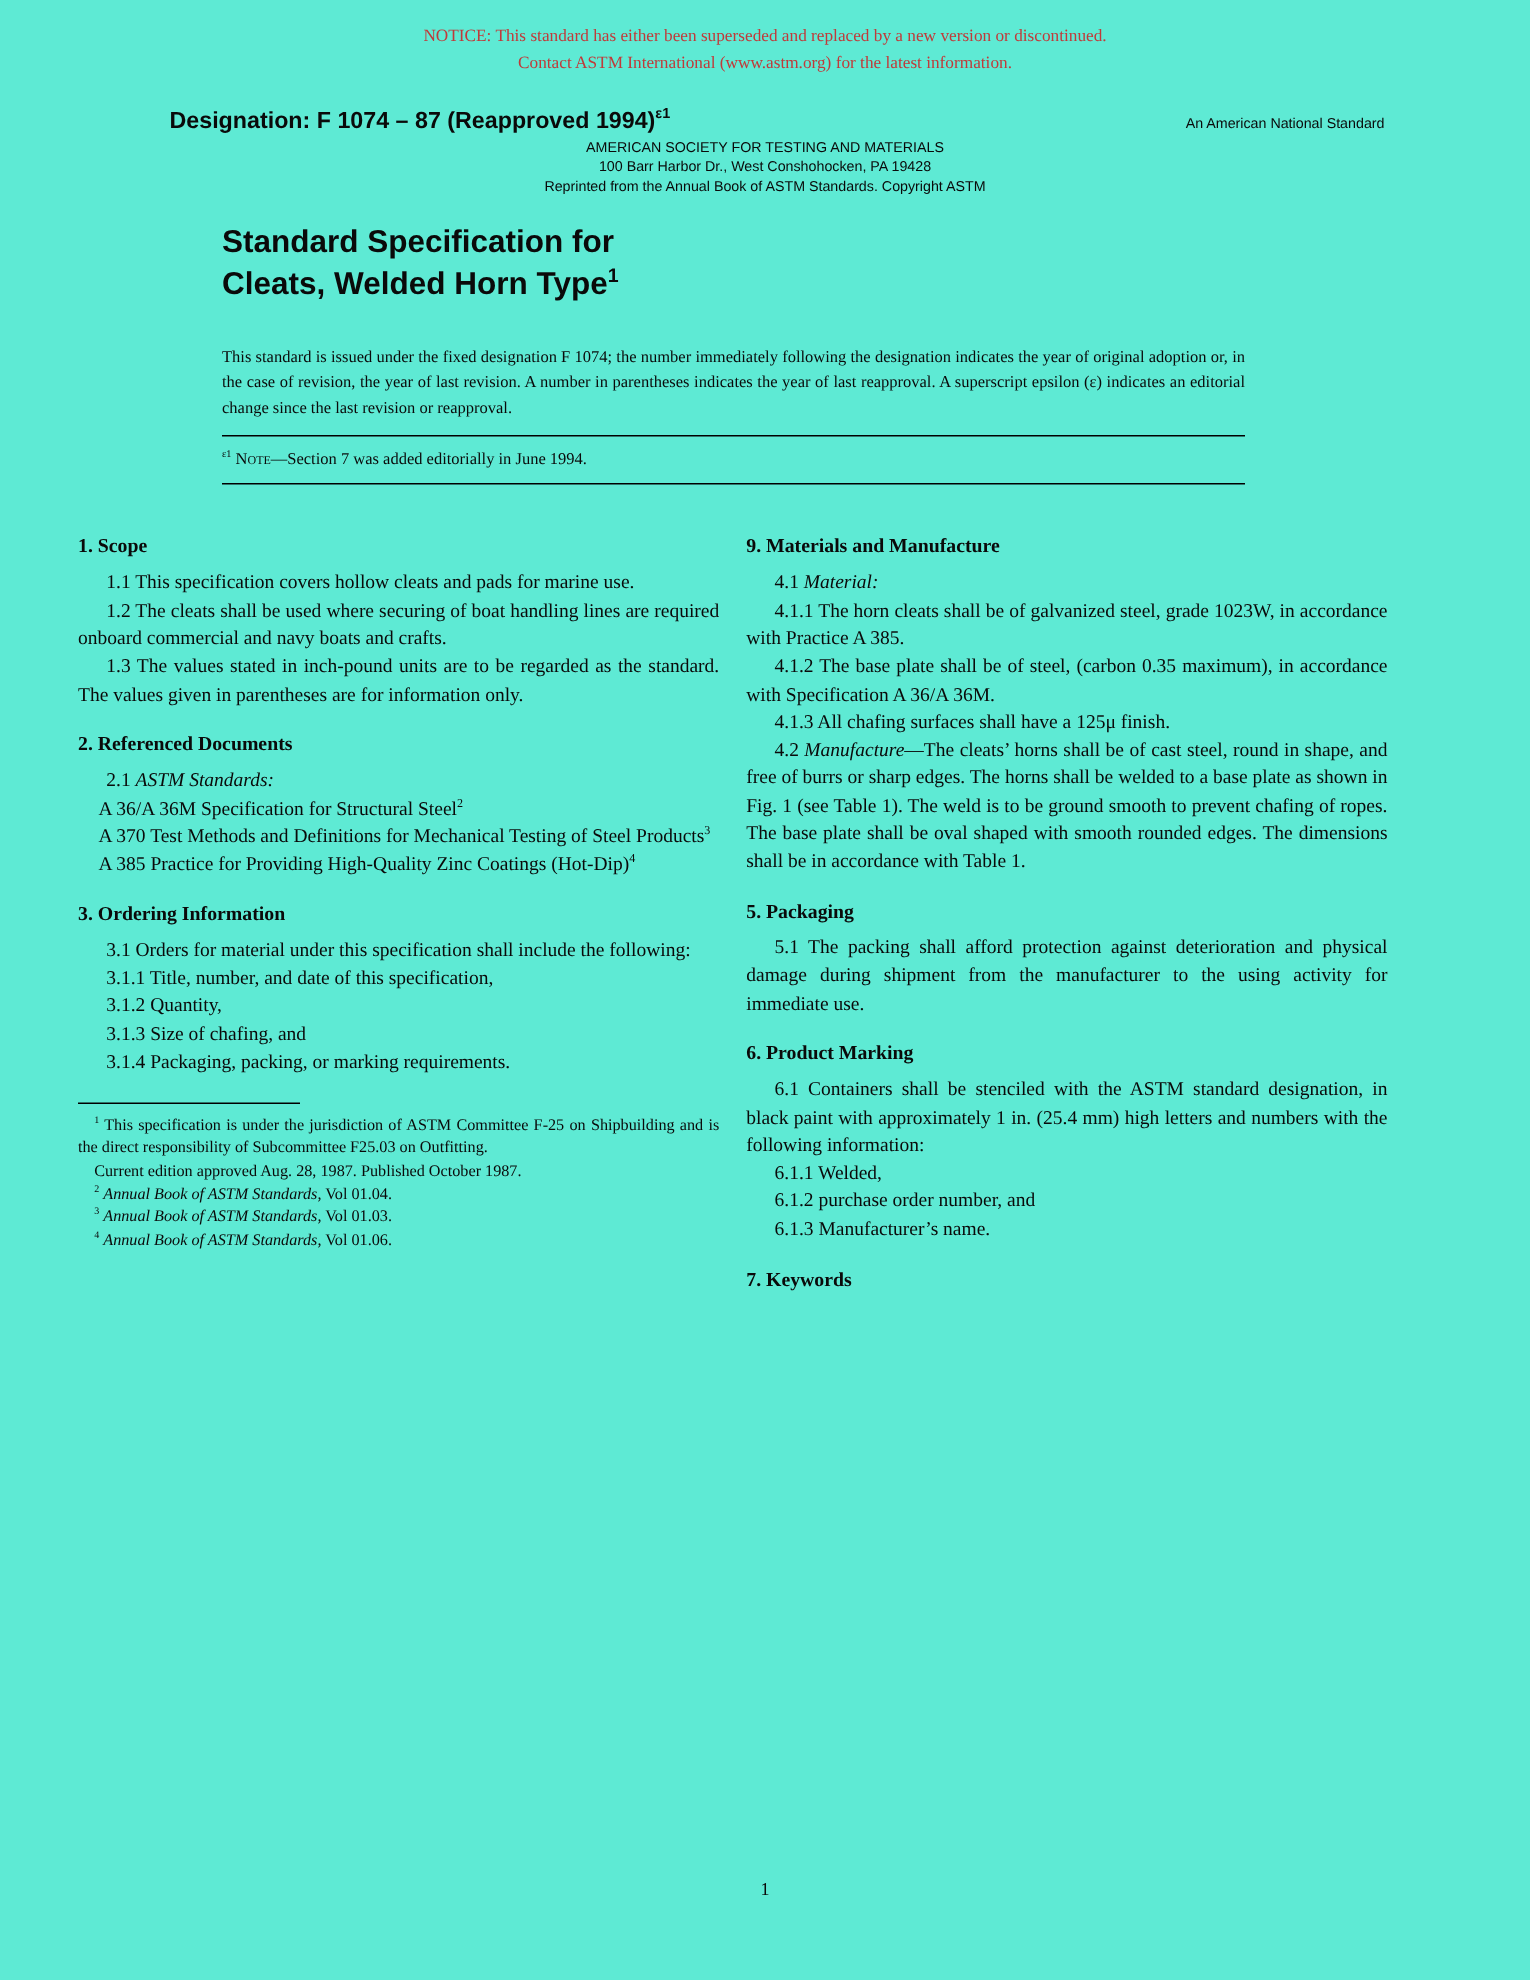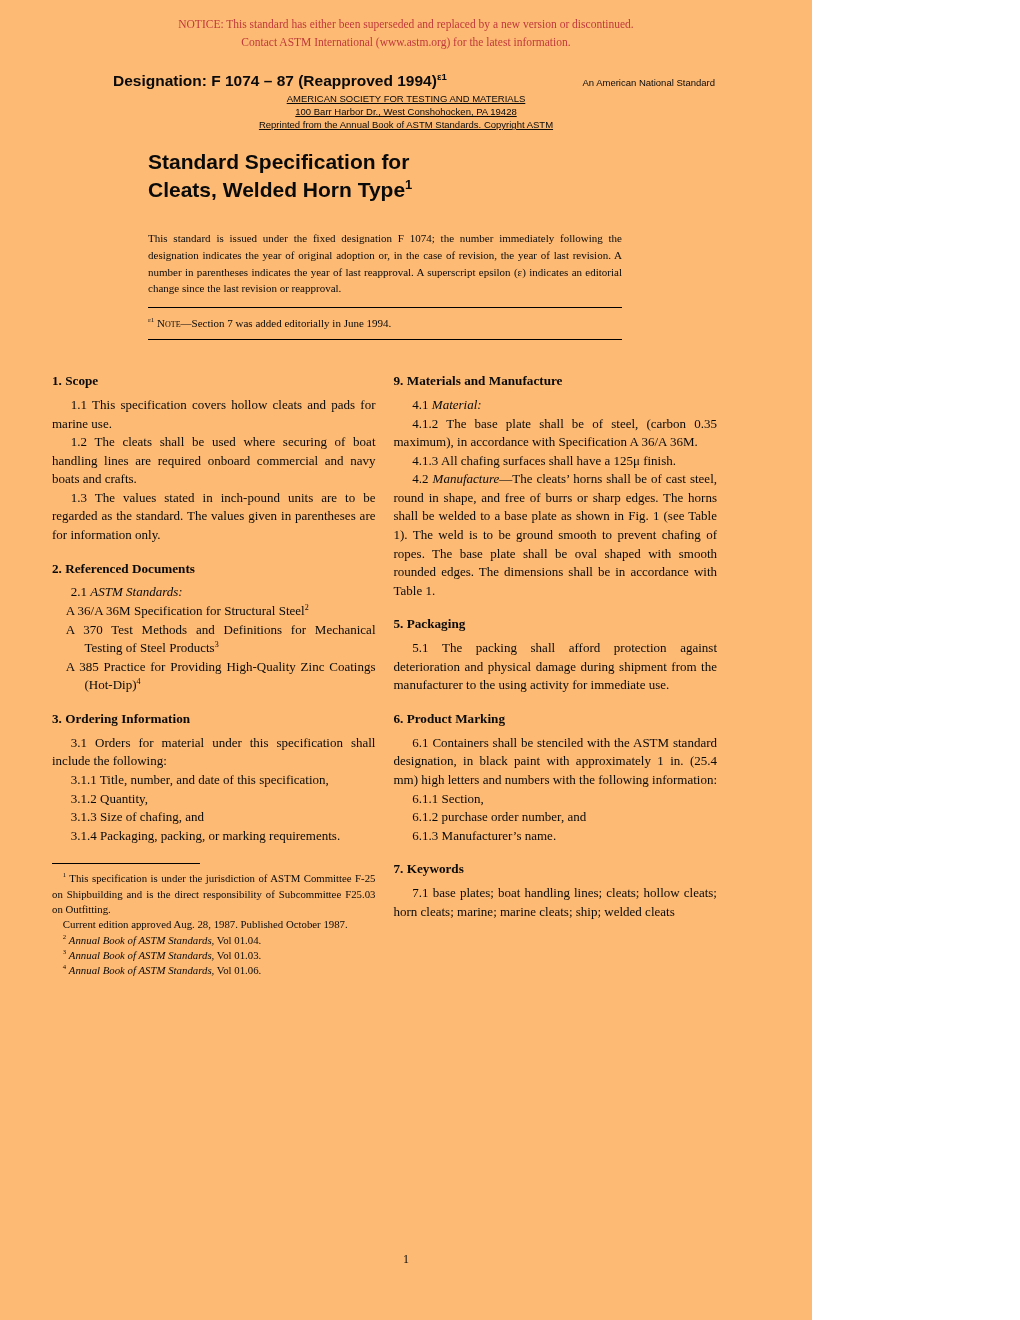--- a/index.html
+++ b/index.html
@@ -1,30 +1,30 @@
 <!DOCTYPE html>
 <html style="--notice-color: #c03a3a;"><head>
 <meta charset="utf-8">
 <style>
   :root { --notice-color:#c03a3a; --ink:#0a0a0a; }
   * { margin:0; padding:0; box-sizing:border-box; }
   html,body { background:#ffffff; }
   body { width:1020px; font-family:"Liberation Serif", serif; color:var(--ink); }
-  .page { position:relative; width:812px; height:1320px; background:#fdba74; overflow:hidden; }
+  .page { position:relative; width:1020px; height:1320px; background:#5eead4; overflow:hidden; }
 
   .notice { padding-top:16px; text-align:center; font-size:11.5px; line-height:1.55;
             color:var(--notice-color); }
 
   .header-row { display:flex; justify-content:space-between; align-items:flex-start;
                 padding:20px 97px 0 113px;gap:40px; }
   .designation { font-family:"Liberation Sans", sans-serif; font-weight:bold; font-size:15.5px; }
   .natl { font-family:"Liberation Sans", sans-serif; font-size:9.5px; padding-top:5px; }
 
   .society { text-align:center; font-family:"Liberation Sans", sans-serif; font-size:9.5px;
-             line-height:1.4; margin-top:2px;text-decoration:underline; }
+             line-height:1.4; margin-top:2px; }
 
   .doc-title { margin:16px 0 0 148px; font-family:"Liberation Sans", sans-serif;
                font-weight:bold; font-size:21px; line-height:1.35; }
 
   .preamble { margin:26px 190px 0 148px; font-size:11px; line-height:1.52; text-align:justify; }
   .rule { margin:10px 190px 0 148px; border-top:1.4px solid #000; height:0; }
   .note-line { margin:9px 190px 0 148px; font-size:11px; }
 
   .columns { display:flex; gap:18px; margin:30px 95px 0 52px;font-family:Liberation Serif, serif; }
   .col { flex:1; font-size:13px; line-height:1.43; text-align:justify; }
@@ -100,30 +100,30 @@
           <p class="fn"><span class="sup">1</span><span> This specification is under the jurisdiction of ASTM Committee F-25 on Shipbuilding and is the direct responsibility of Subcommittee F25.03 on Outfitting.</span></p>
           <p class="fn"><span>Current edition approved Aug. 28, 1987. Published October 1987.</span></p>
           <p class="fn"><span class="sup">2</span><span> </span><span class="i">Annual Book of ASTM Standards,</span><span> Vol 01.04.</span></p>
           <p class="fn"><span class="sup">3</span><span> </span><span class="i">Annual Book of ASTM Standards,</span><span> Vol 01.03.</span></p>
           <p class="fn"><span class="sup">4</span><span> </span><span class="i">Annual Book of ASTM Standards,</span><span> Vol 01.06.</span></p>
         </div>
       </div>
     <div class="col" id="right-col">
         <div class="sec-heading">9. Materials and Manufacture</div>
         <p class="para p-indent"><span>4.1 </span><span class="i">Material:</span></p>
+        <p class="para p-indent"><span>4.1.1 The horn cleats shall be of galvanized steel, grade 1023W, in accordance with Practice A 385.</span></p>
         <p class="para p-indent"><span>4.1.2 The base plate shall be of steel, (carbon 0.35 maximum), in accordance with Specification A 36/A 36M.</span></p>
         <p class="para p-indent"><span>4.1.3 All chafing surfaces shall have a 125μ finish.</span></p>
         <p class="para p-indent"><span>4.2 </span><span class="i">Manufacture</span><span>—The cleats’ horns shall be of cast steel, round in shape, and free of burrs or sharp edges. The horns shall be welded to a base plate as shown in Fig. 1 (see Table 1). The weld is to be ground smooth to prevent chafing of ropes. The base plate shall be oval shaped with smooth rounded edges. The dimensions shall be in accordance with Table 1.</span></p>
         <div class="sec-heading">5. Packaging</div>
         <p class="para p-indent"><span>5.1 The packing shall afford protection against deterioration and physical damage during shipment from the manufacturer to the using activity for immediate use.</span></p>
         <div class="sec-heading">6. Product Marking</div>
         <p class="para p-indent"><span>6.1 Containers shall be stenciled with the ASTM standard designation, in black paint with approximately 1 in. (25.4 mm) high letters and numbers with the following information:</span></p>
-        <p class="para p-indent"><span>6.1.1 Section,</span></p>
+        <p class="para p-indent"><span>6.1.1 Welded,</span></p>
         <p class="para p-indent"><span>6.1.2 purchase order number, and</span></p>
         <p class="para p-indent"><span>6.1.3 Manufacturer’s name.</span></p>
         <div class="sec-heading">7. Keywords</div>
-        <p class="para p-indent"><span>7.1 base plates; boat handling lines; cleats; hollow cleats; horn cleats; marine; marine cleats; ship; welded cleats</span></p>
       </div>
   </div>
 
   <div class="page-num">1</div>
 
 </div>
 
 </body></html>

